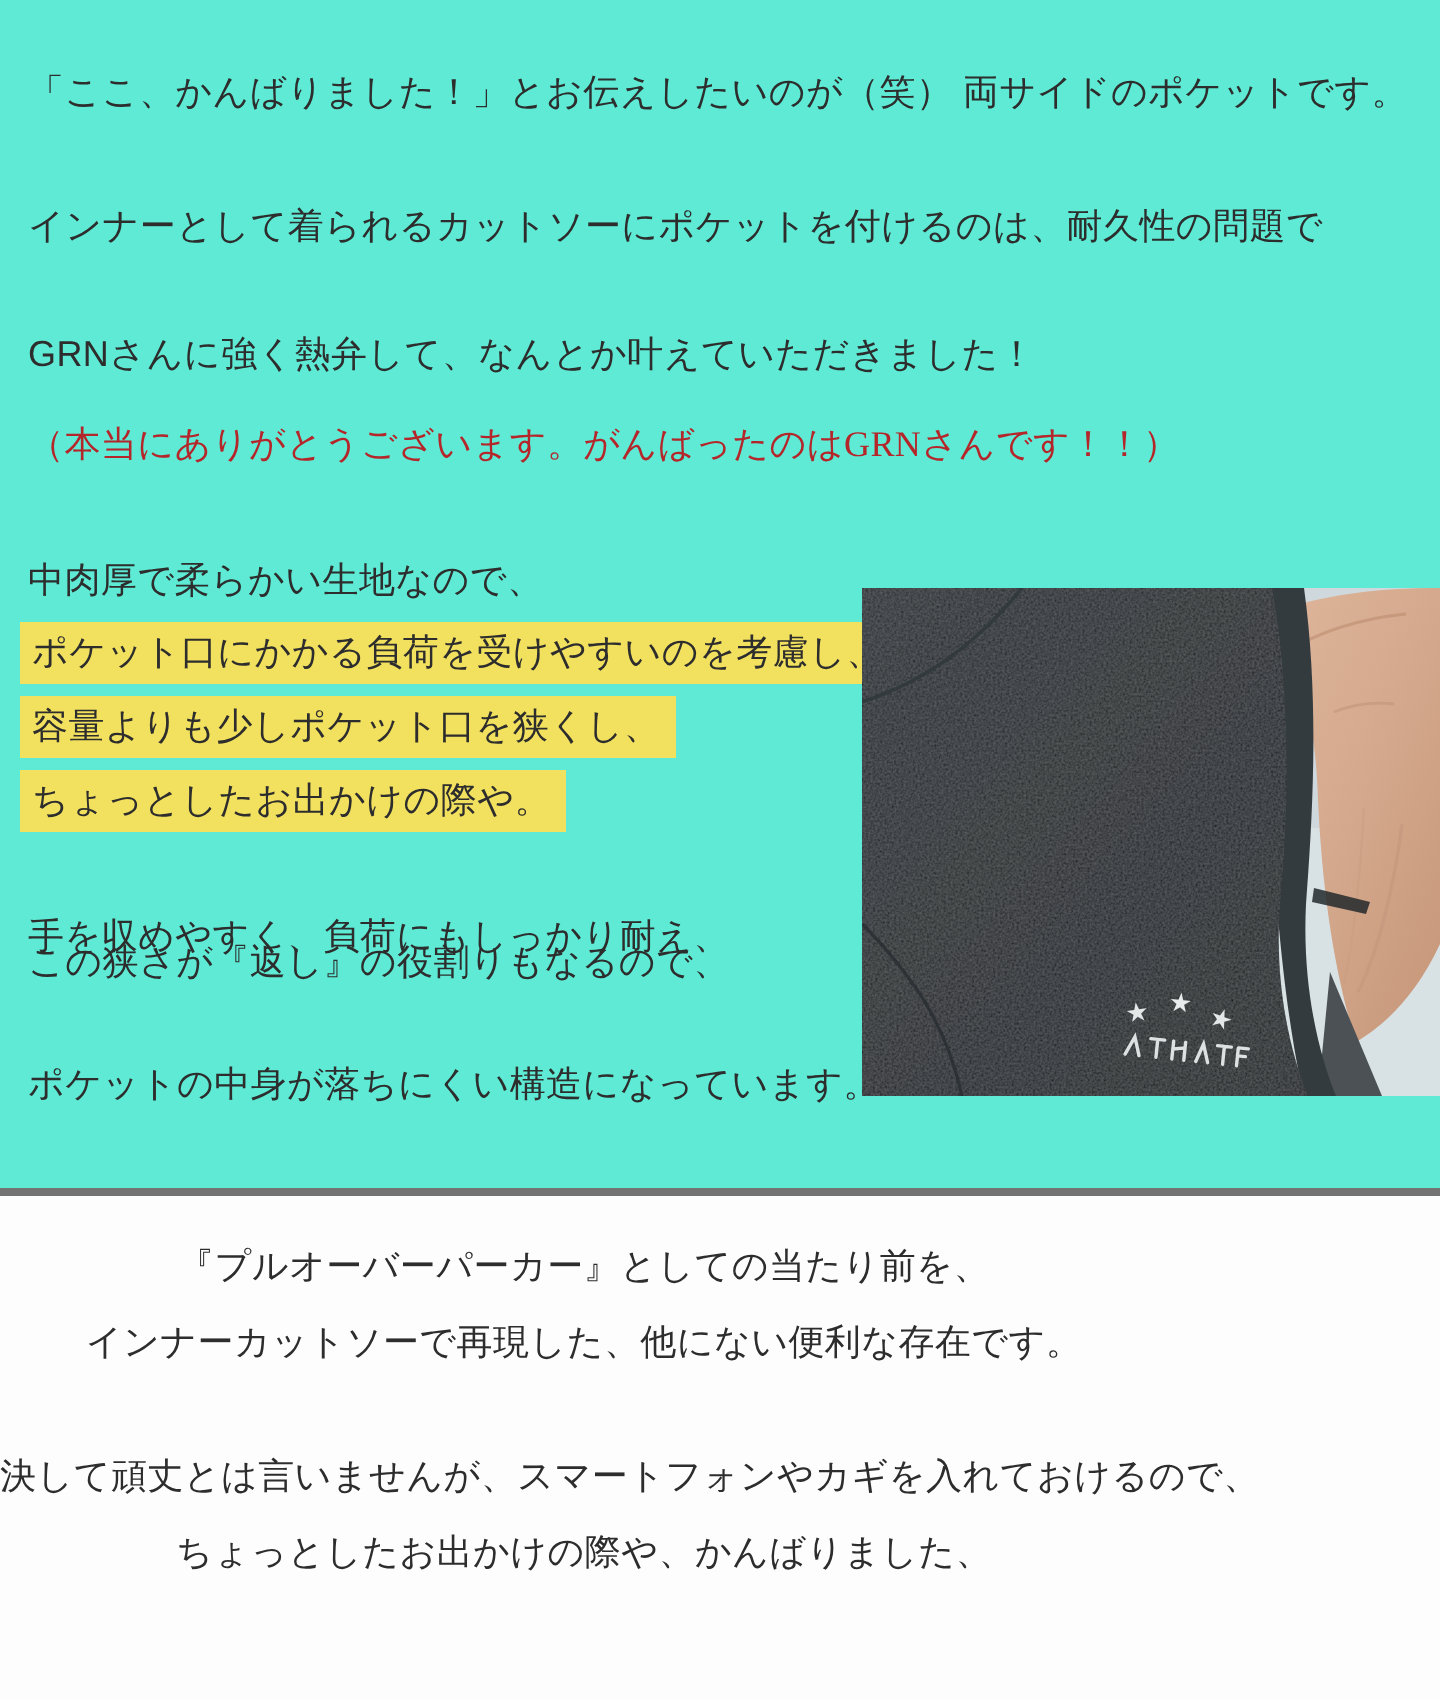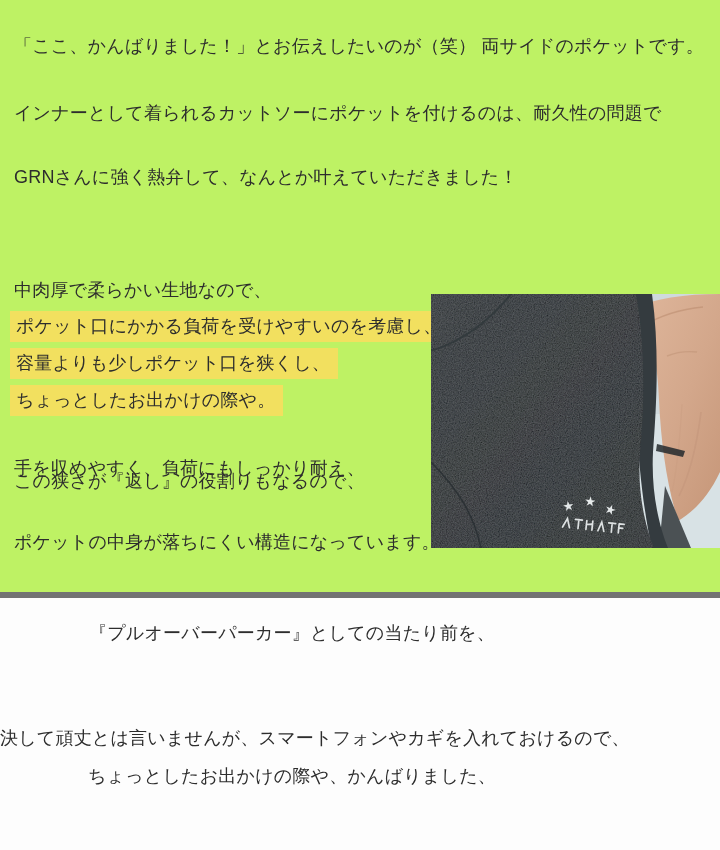--- a/index.html
+++ b/index.html
@@ -11,22 +11,22 @@
     width: 720px;
     height: 850px;
     overflow: hidden;
     background: #fdfdfd;
   }
 
   .section-top {
     position: absolute;
     left: 0; top: 0;
     width: 720px; height: 598px;
-    background: #bef264;
-    border-bottom: 6px solid #737373;
+    background: #5eead4;
+    border-bottom: 4px solid #737373;
     text-align: right;
   }
 
   .section-bottom {
     position: absolute;
     left: 0; top: 600px;
     width: 720px; height: 250px;
     background: #fdfdfd;
   }
 
@@ -79,20 +79,21 @@
 <body>
 
 <div class="page">
 
   <div class="section-top">
 
     <p class="jp-line" style="top:33px">「ここ、かんばりました！」とお伝えしたいのが（笑） 両サイドのポケットです。</p>
 
     <p class="jp-line" style="top:100px">インナーとして着られるカットソーにポケットを付けるのは、耐久性の問題で</p>
     <p class="jp-line" style="top:164px">GRNさんに強く熱弁して、なんとか叶えていただきました！</p>
+    <p class="jp-line red-note" style="top:209px">（本当にありがとうございます。がんばったのはGRNさんです！！）</p>
 
     <p class="jp-line" style="top:277px">中肉厚で柔らかい生地なので、</p>
     <p class="jp-line hl-row" style="top:311px">
       <span class="hl">ポケット口にかかる負荷を受けやすいのを考慮し、</span>
     </p>
     <p class="jp-line hl-row" style="top:348px">
       <span class="hl">容量よりも少しポケット口を狭くし、</span>
     </p>
     <p class="jp-line hl-row" style="top:385px">
       <span class="hl">ちょっとしたお出かけの際や。</span>
@@ -158,18 +159,19 @@
           <text x="42" y="15" font-size="13" fill="#e3e7e8" transform="rotate(14 48 11)">★</text>
           <path d="M2,33 l4,-9 l3,9 m5,-9 l7,0 m-3.5,0 l0,9 m8,-9 l0,9 m0,-5 l5,-1 m1,-3 l0,9
                    m6,0 l3,-9 l3,9 m4,-9 l7,0 m-3.5,0 l0,9 m7,-9 l5,0 m-5,0 l0,9 m0,-5 l4,0" stroke="#dde1e2" stroke-width="1.7" fill="none" stroke-linecap="round"></path>
         </g>
       </svg>
     </figure>
   </div>
 
   <div class="section-bottom">
     <p class="center-line" style="top:20px">『プルオーバーパーカー』としての当たり前を、</p>
+    <p class="center-line" style="top:58px">インナーカットソーで再現した、他にない便利な存在です。</p>
 
     <p class="center-line" style="top:125px">決して頑丈とは言いませんが、スマートフォンやカギを入れておけるので、</p>
     <p class="center-line" style="top:163px">ちょっとしたお出かけの際や、かんばりました、</p>
   </div>
 
 </div>
 
 </body></html>

